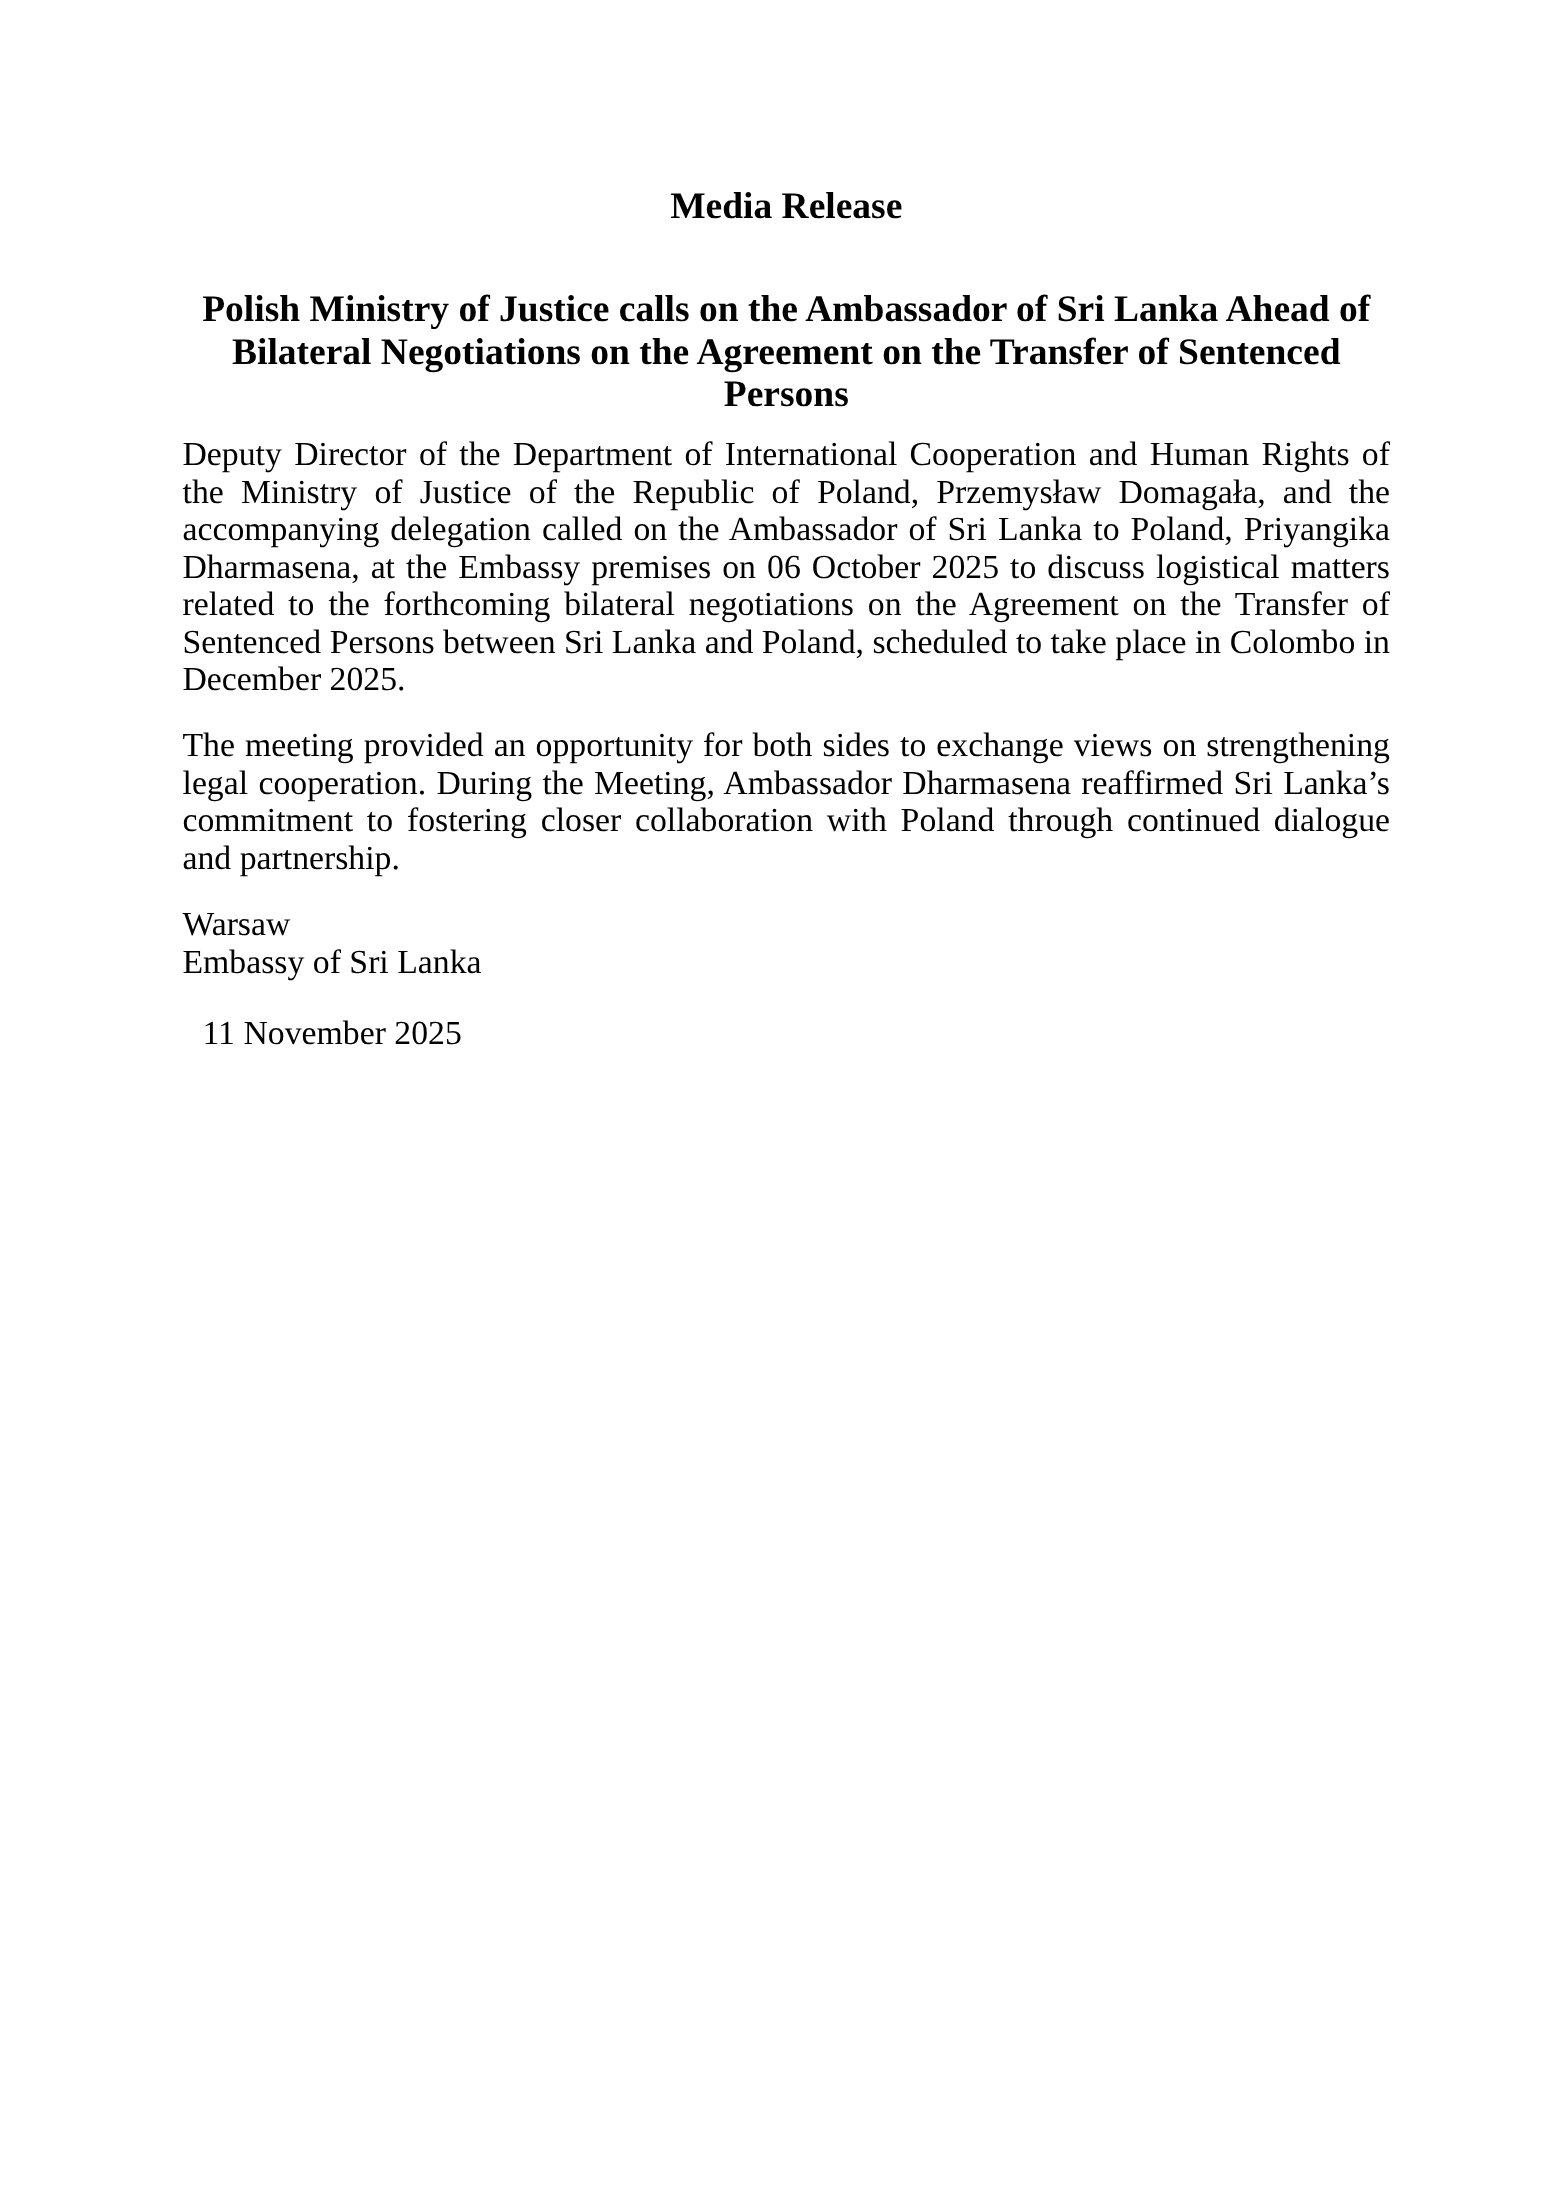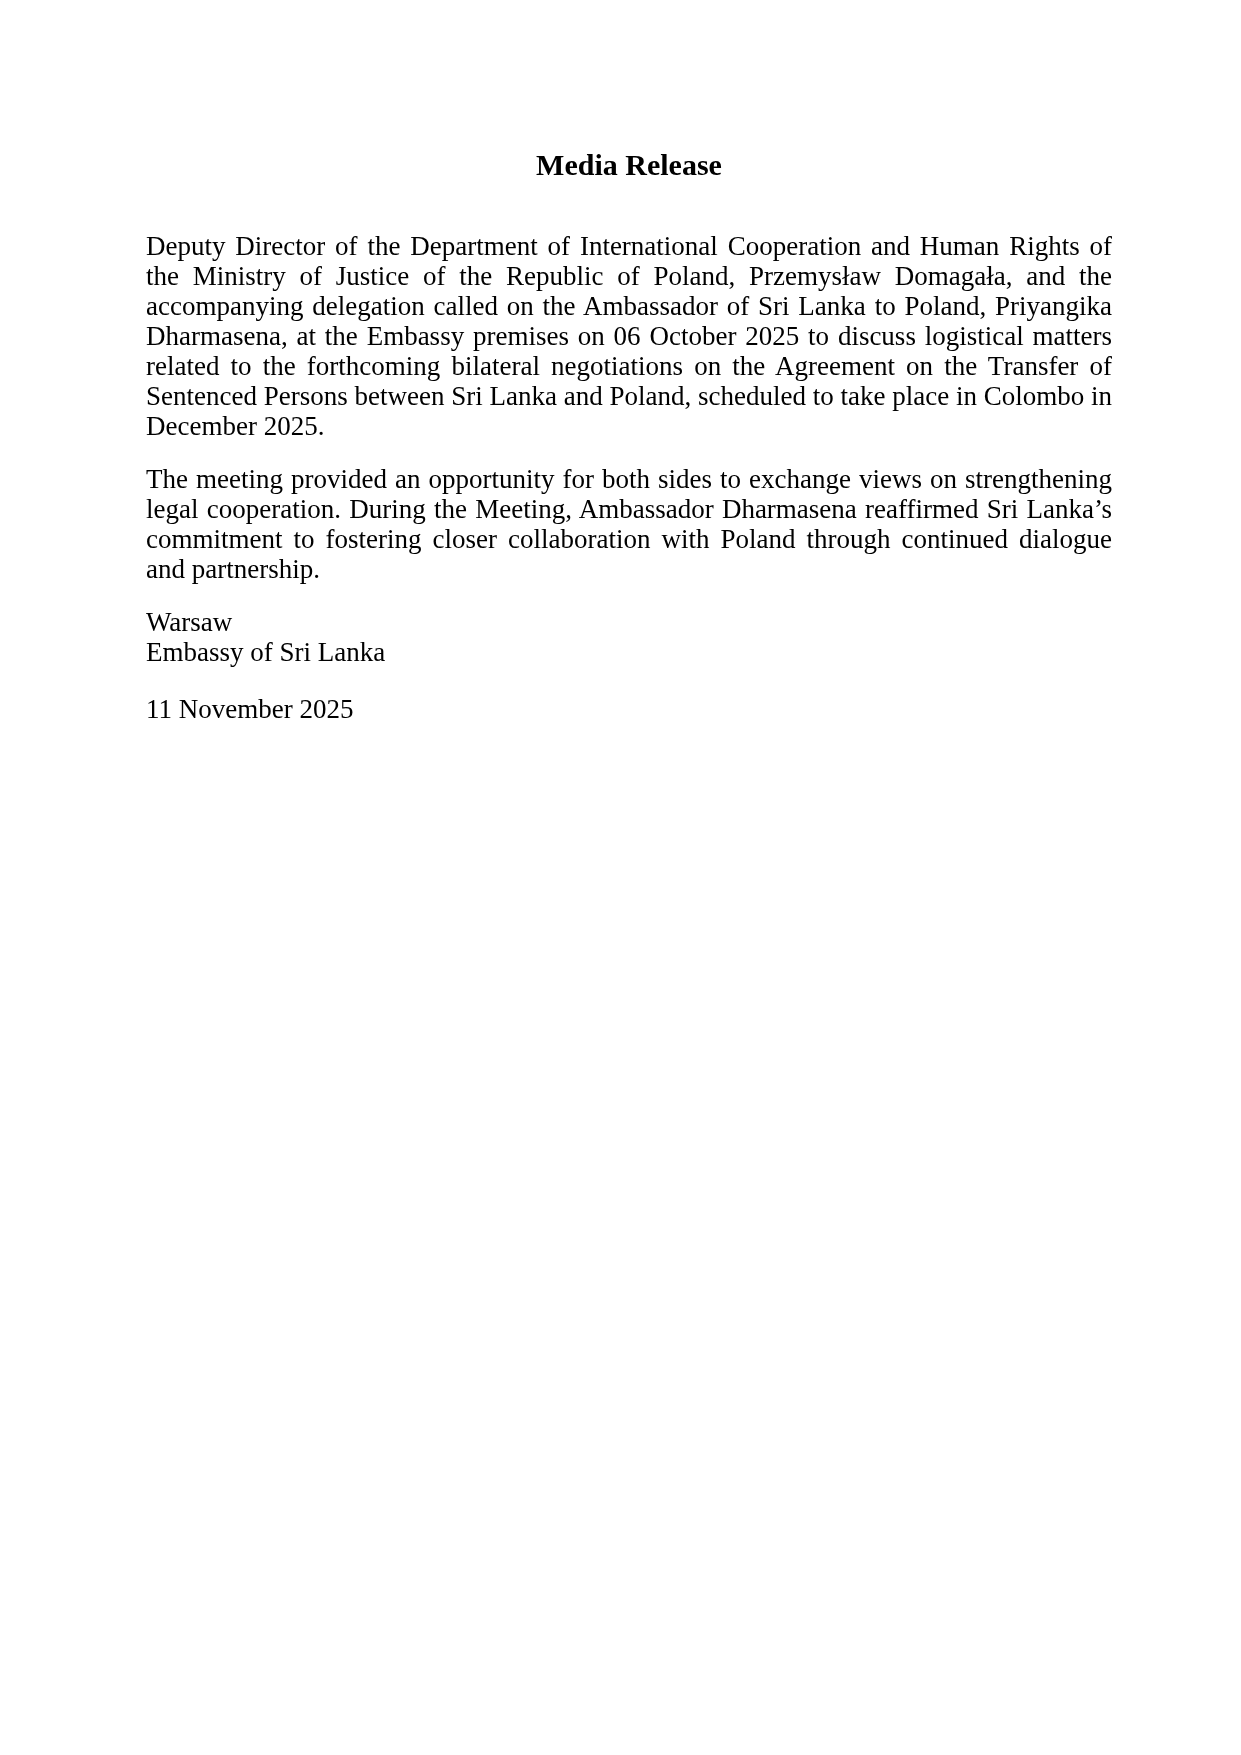--- a/index.html
+++ b/index.html
@@ -40,30 +40,31 @@
   }
   .doc-signature {
     font-size: 27px;
     line-height: 30px;
     margin: 0 0 27px 0;
   }
   .sig-line { display: block; }
   .doc-date {
     font-size: 27px;
     line-height: 30px;
-    margin: 0;
+    margin: 16px;
   }
 </style>
 </head>
 <body>
 
 <div class="page">
 
   <h1 class="doc-title">Media Release</h1>
 
+  <h2 class="doc-heading">Polish Ministry of Justice calls on the Ambassador of Sri Lanka Ahead of Bilateral Negotiations on the Agreement on the Transfer of Sentenced Persons</h2>
 
   <p class="doc-paragraph">Deputy Director of the Department of International Cooperation and Human Rights of the Ministry of Justice of the Republic of Poland, Przemysław Domagała,  and the accompanying delegation called on the Ambassador of Sri Lanka to Poland, Priyangika Dharmasena, at the Embassy premises on 06 October 2025 to discuss logistical matters related to the forthcoming bilateral negotiations on the Agreement on the Transfer of Sentenced Persons between Sri Lanka and Poland, scheduled to take place in Colombo in December 2025.</p>
 
   <p class="doc-paragraph">The meeting provided an opportunity for both sides to exchange views on strengthening legal cooperation. During the Meeting, Ambassador Dharmasena reaffirmed Sri Lanka’s commitment to fostering closer collaboration with Poland through continued dialogue and partnership.</p>
 
   <div class="doc-signature">
     <span class="sig-line">Warsaw</span>
     <span class="sig-line">Embassy of Sri Lanka</span>
   </div>
 

